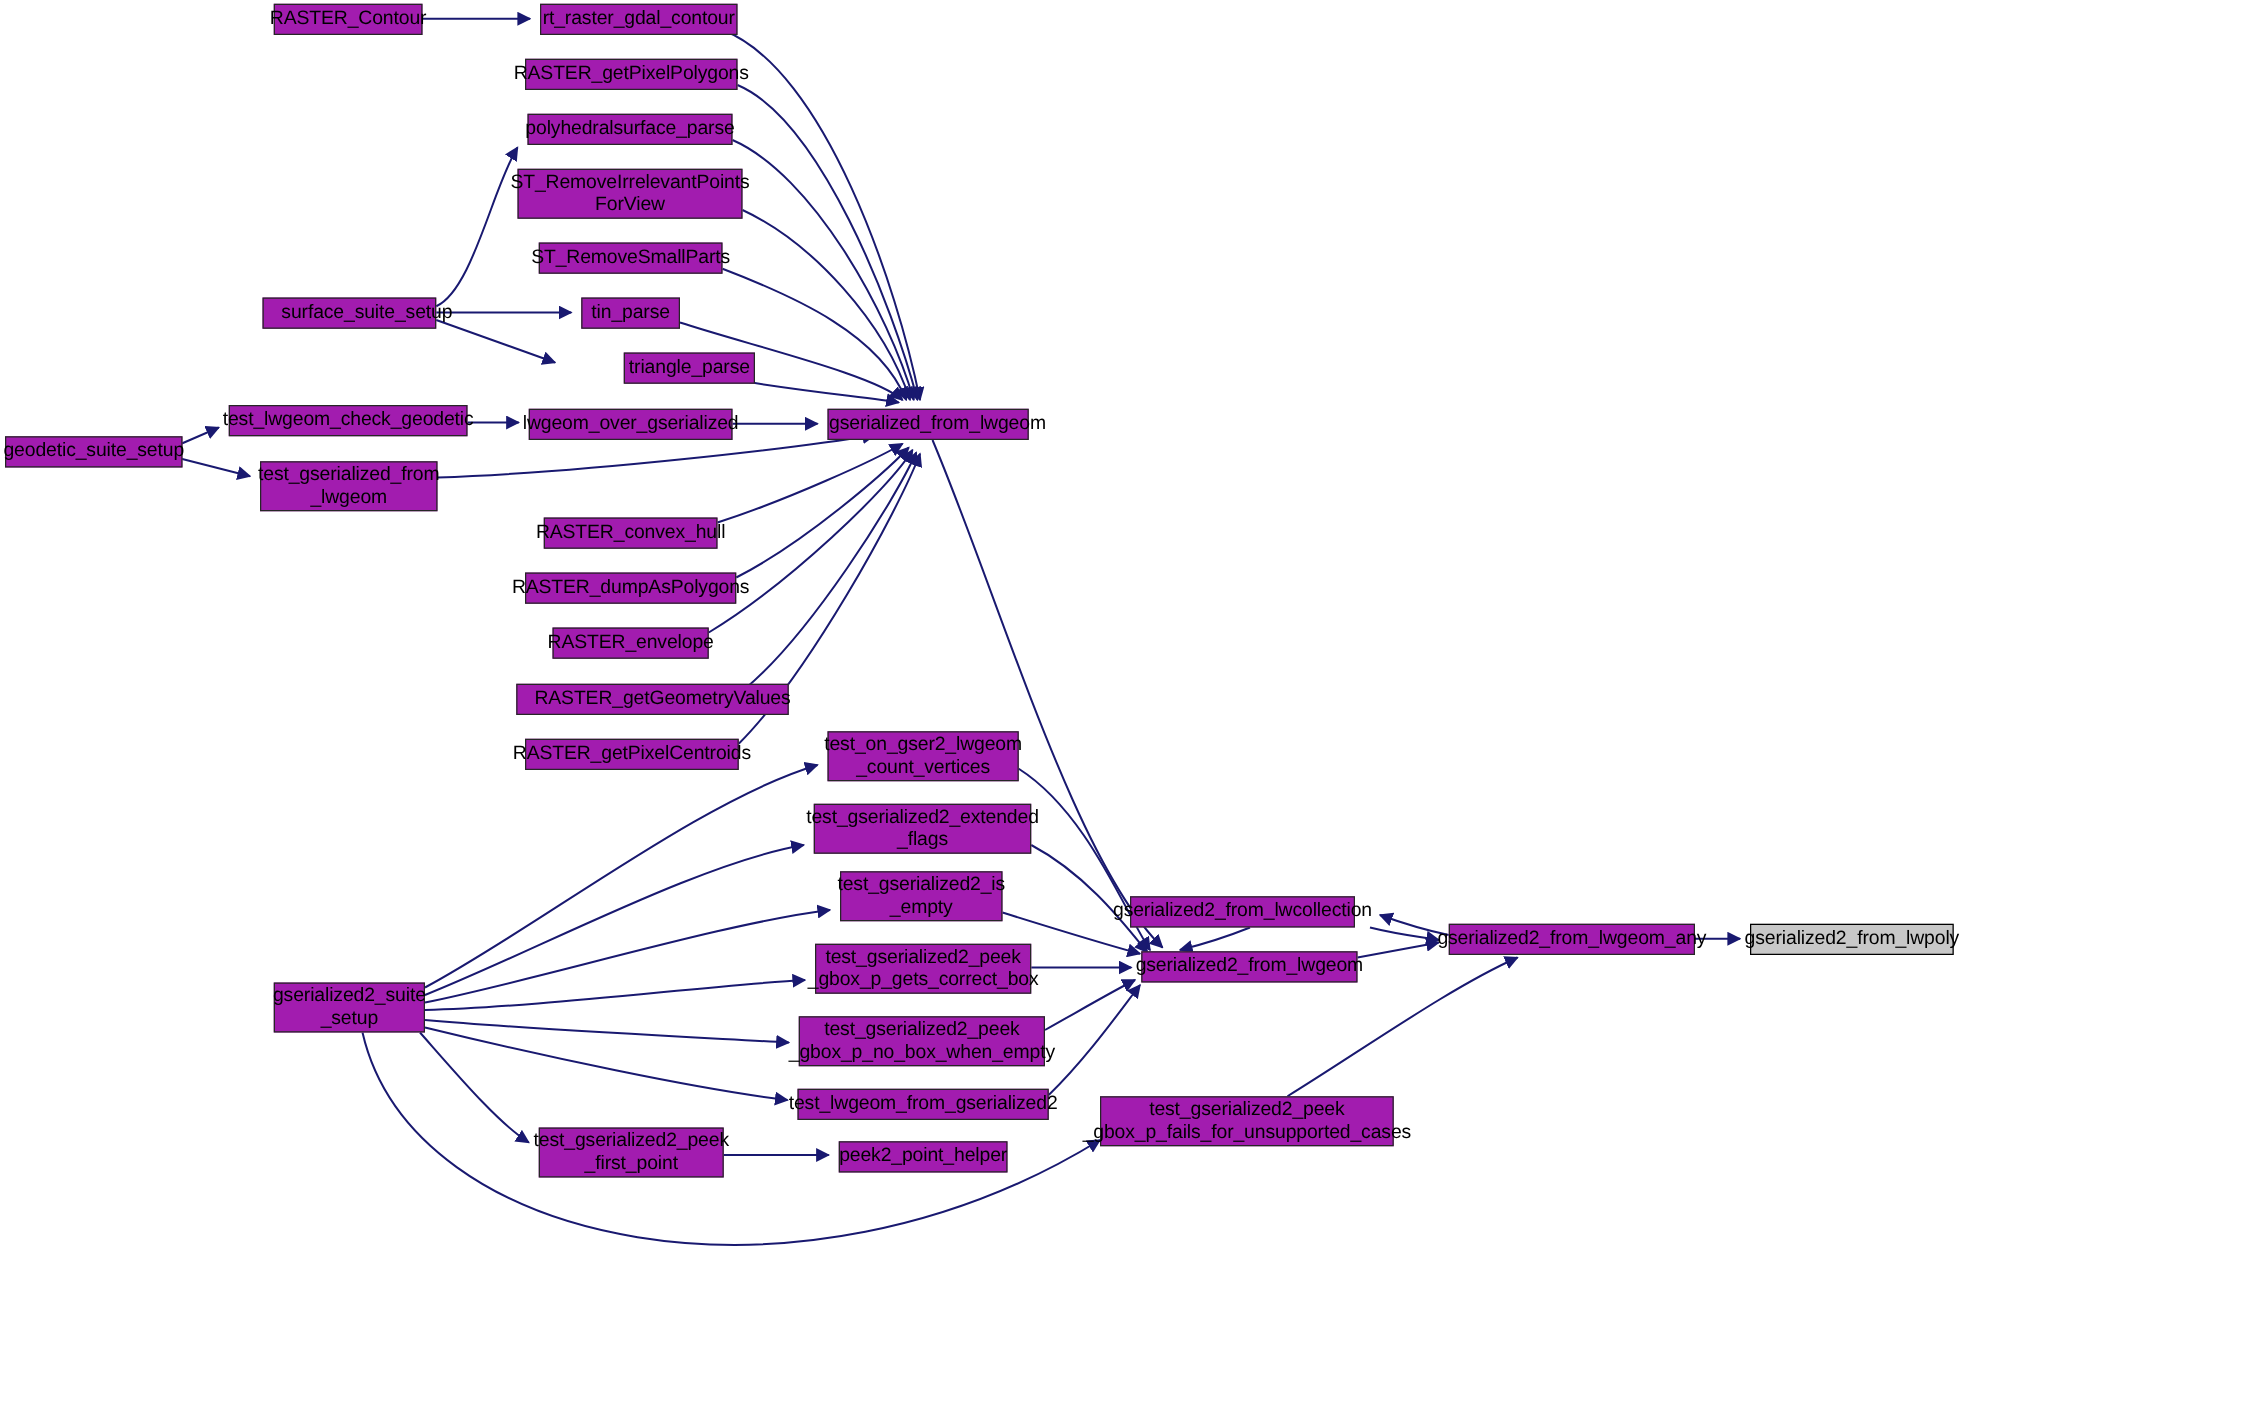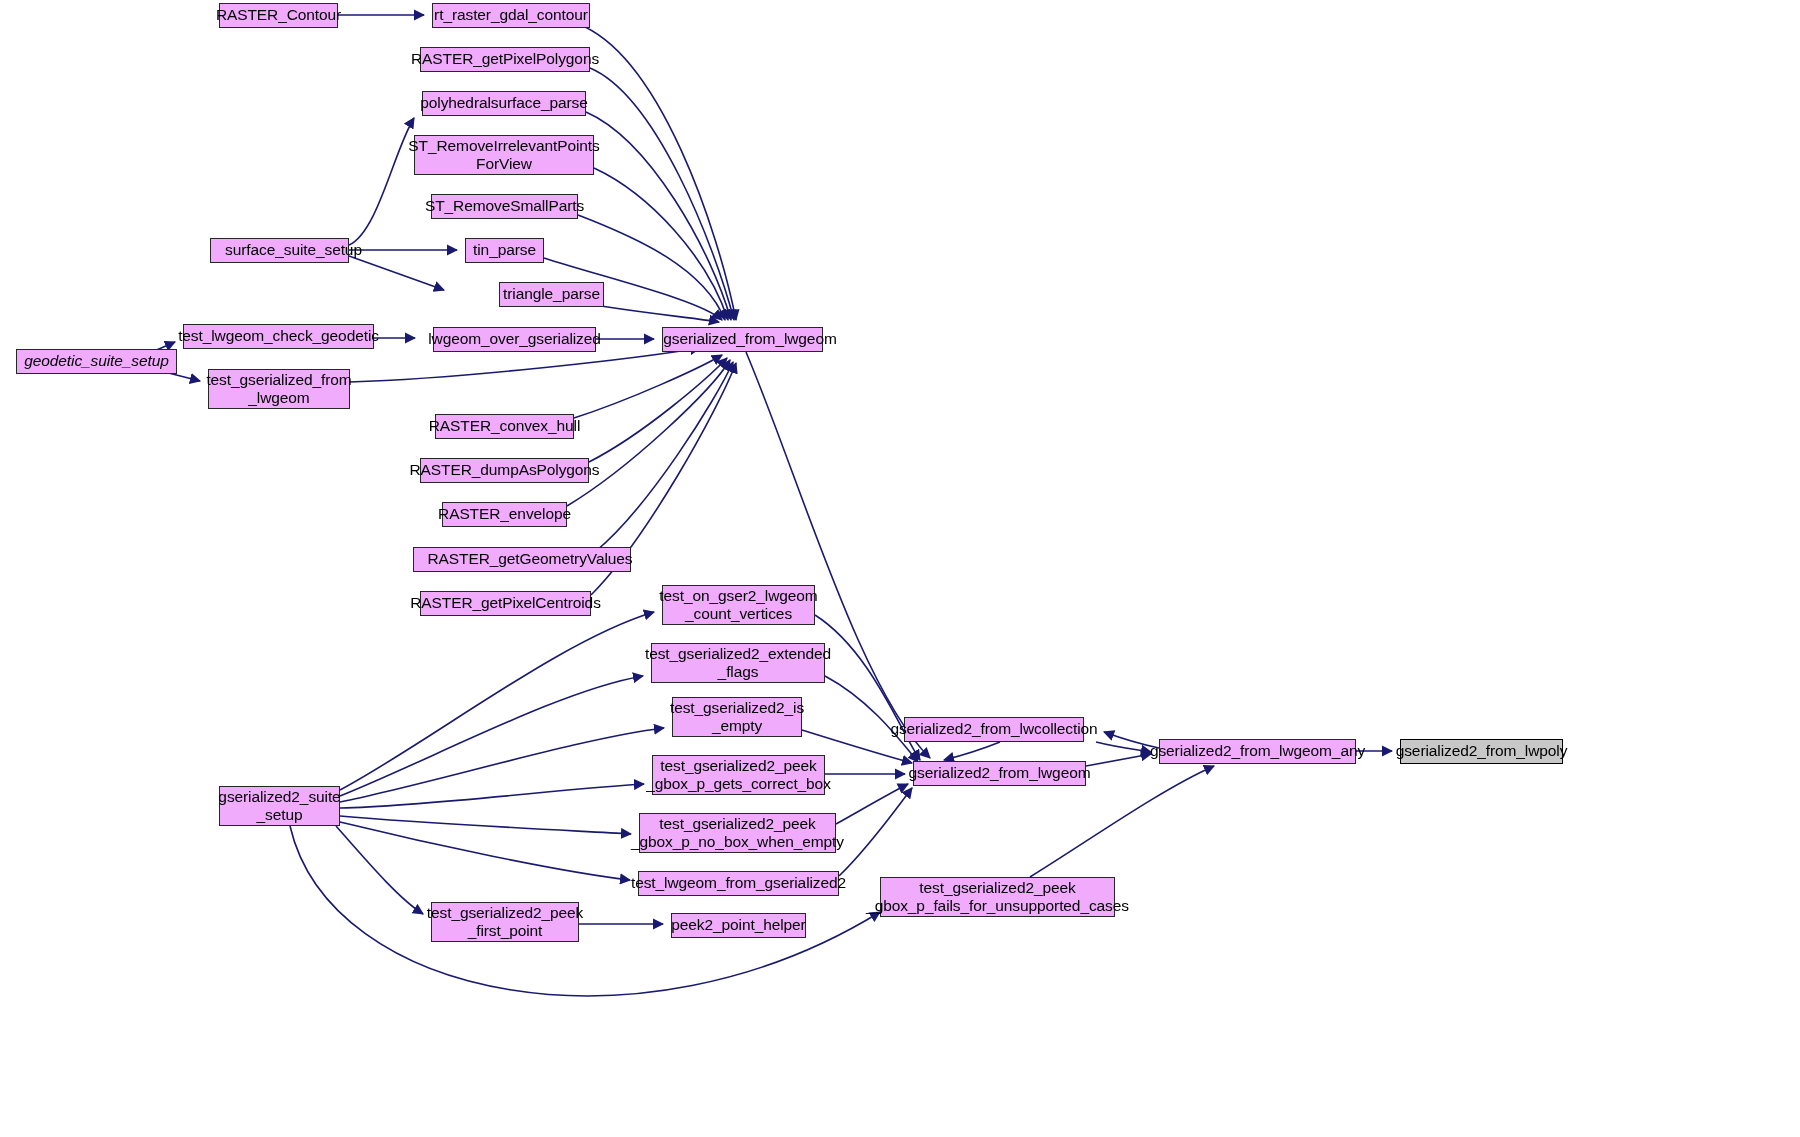--- a/index.html
+++ b/index.html
@@ -20,21 +20,21 @@
     left: 0;
     top: 0;
     width: 1800px;
     height: 1137px;
     pointer-events: none;
   }
   .node {
     position: absolute;
     box-sizing: border-box;
     border: 1px solid #262626;
-    background: #f0abfc;
+    background: #a21caf;
     color: #000000;
     font-size: 15.5px;
     line-height: 1.18;
     display: flex;
     align-items: center;
     justify-content: center;
     text-align: center;
     white-space: pre-line;
     letter-spacing: -0.1px;
     z-index: 2;
@@ -106,23 +106,23 @@
       <div class="node" style="left: 219px; top: 3px; width: 119px; height: 25px;">RASTER_Contour</div>
       <div class="node" style="left: 432px; top: 3px; width: 158px; height: 25px;">rt_raster_gdal_contour</div>
       <div class="node" style="left: 420px; top: 47px; width: 170px; height: 25px;">RASTER_getPixelPolygons</div>
       <div class="node" style="left: 422px; top: 91px; width: 164px; height: 25px;">polyhedralsurface_parse</div>
       <div class="node" style="left: 414px; top: 135px; width: 180px; height: 40px;">ST_RemoveIrrelevantPoints
 ForView</div>
       <div class="node" style="left: 431px; top: 194px; width: 147px; height: 25px;">ST_RemoveSmallParts</div>
       <div class="node" style="left: 210px; top: 238px; width: 139px; height: 25px; padding-left: 28px;">surface_suite_setup</div>
       <div class="node" style="left: 465px; top: 238px; width: 79px; height: 25px;">tin_parse</div>
       <div class="node" style="left: 452px; top: 282px; width: 105px; height: 25px; margin-left: 47px;">triangle_parse</div>
-      <div class="node" style="left: 16px; top: 349px; width: 161px; height: 25px; font-style: italic;">geodetic_suite_setup</div>
+      <div class="node" style="left: 4px; top: 349px; width: 142px; height: 25px;">geodetic_suite_setup</div>
       <div class="node" style="left: 183px; top: 324px; width: 191px; height: 25px;">test_lwgeom_check_geodetic</div>
-      <div class="node" style="left: 423px; top: 327px; width: 163px; height: 25px; margin-left: 10px;">lwgeom_over_gserialized</div>
+      <div class="node" style="left: 423px; top: 327px; width: 163px; height: 25px;">lwgeom_over_gserialized</div>
       <div class="node" style="left: 662px; top: 327px; width: 161px; height: 25px; padding-left: 15px;">gserialized_from_lwgeom</div>
       <div class="node" style="left: 208px; top: 369px; width: 142px; height: 40px;">test_gserialized_from
 _lwgeom</div>
       <div class="node" style="left: 435px; top: 414px; width: 139px; height: 25px;">RASTER_convex_hull</div>
       <div class="node" style="left: 420px; top: 458px; width: 169px; height: 25px;">RASTER_dumpAsPolygons</div>
       <div class="node" style="left: 442px; top: 502px; width: 125px; height: 25px;">RASTER_envelope</div>
       <div class="node" style="left: 413px; top: 547px; width: 218px; height: 25px; padding-left: 16px;">RASTER_getGeometryValues</div>
       <div class="node" style="left: 420px; top: 591px; width: 171px; height: 25px;">RASTER_getPixelCentroids</div>
       <div class="node" style="left: 662px; top: 585px; width: 153px; height: 40px;">test_on_gser2_lwgeom
 _count_vertices</div>

